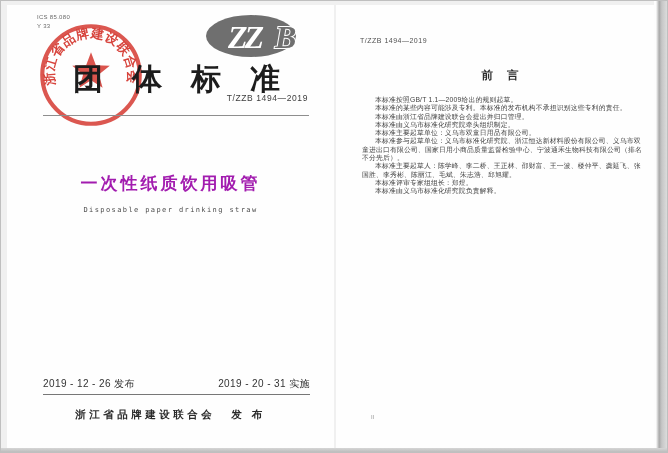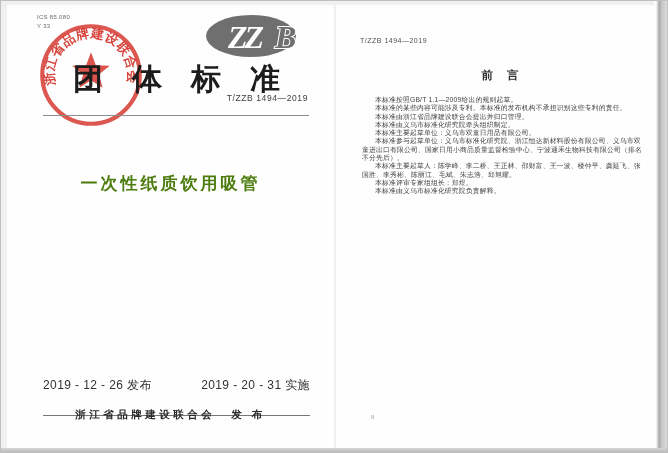--- a/index.html
+++ b/index.html
@@ -15,25 +15,25 @@
     background:linear-gradient(#d6d6d6,#bdbdbd);}
   
   .ics{position:absolute;left:30px;top:8px;font-size:6px;line-height:1.55;color:#6a6a6a;letter-spacing:.3px;}
   .seal{position:absolute;left:28px;top:14px;width:112px;height:112px;mix-blend-mode:multiply;opacity:.92;}
   .zzb-logo{position:absolute;left:191px;top:7px;width:110px;height:50px;}
   .std-type{position:absolute;left:66px;top:54px;font-size:30px;font-weight:700;color:#1c1c1c;
     letter-spacing:29px;white-space:nowrap;}
   .std-number{position:absolute;right:26px;top:88px;font-size:8.5px;color:#3d3d3d;letter-spacing:.6px;}
   .cover-rule{position:absolute;left:36px;top:110px;width:266px;height:1px;background:#8e8e8e;}
   .cover-title{position:absolute;left:0;top:167px;width:100%;text-align:center;font-size:17px;
-    font-weight:700;color:#4d7c0f;letter-spacing:3px;}
+    font-weight:700;color:#a21caf;letter-spacing:3px;}
   .cover-subtitle{position:absolute;left:0;top:201px;width:100%;text-align:center;font-size:7px;
     color:#4c4c4c;letter-spacing:1.4px;font-family:"DejaVu Sans Mono",monospace;}
   .dates-row{position:absolute;left:36px;right:24px;top:372px;display:flex;justify-content:space-between;
-    font-size:12px;color:#333;border-bottom:1px solid #777;padding-bottom:21px;letter-spacing:.4px;}
+    font-size:10px;color:#333;border-bottom:1px solid #777;padding-bottom:3px;letter-spacing:.4px;}
   .publisher-row{position:absolute;left:0;top:403px;width:100%;display:flex;justify-content:center;
     gap:16px;font-size:10.5px;font-weight:700;color:#2b2b2b;letter-spacing:3.5px;}
   
   .fw-number{position:absolute;left:24px;top:32px;font-size:7px;color:#4f4f4f;letter-spacing:.5px;}
   .fw-heading{position:absolute;left:0;top:63px;width:100%;text-align:center;font-size:11.5px;
     font-weight:700;color:#2e2e2e;letter-spacing:14px;padding-left:24px;box-sizing:border-box;}
   .fw-body{position:absolute;left:26px;top:91px;width:284px;font-size:6.8px;line-height:1.22;
     color:#424242;letter-spacing:.2px;}
   .fw-body p{margin:0;text-indent:1.9em;}
   .fw-pagenum{position:absolute;left:35px;top:409px;font-size:6px;color:#9a9a9a;}
@@ -65,20 +65,21 @@
       <ellipse cx="53" cy="24" rx="45" ry="21" fill="#6f6f6f"></ellipse>
       <text x="30" y="36" font-family="Liberation Serif, serif" font-style="italic" font-weight="bold" font-size="32" fill="#ffffff" letter-spacing="-3">ZZ</text>
       <text x="77" y="36" font-family="Liberation Serif, serif" font-style="italic" font-weight="bold" font-size="32" fill="#6f6f6f" stroke="#ffffff" stroke-width="2" paint-order="stroke">B</text>
     </svg>
 
     <div class="std-type">团体标准</div>
     <div class="std-number">T/ZZB 1494—2019</div>
     <div class="cover-rule"></div>
 
     <div class="cover-title">一次性纸质饮用吸管</div>
+    <div class="cover-subtitle">Disposable paper drinking straw</div>
 
     <div class="dates-row">
       <span>2019 - 12 - 26 发布</span>
       <span>2019 - 20 - 31 实施</span>
     </div>
 
     <div class="publisher-row">
       <span>浙江省品牌建设联合会</span>
       <span>发 布</span>
     </div>

